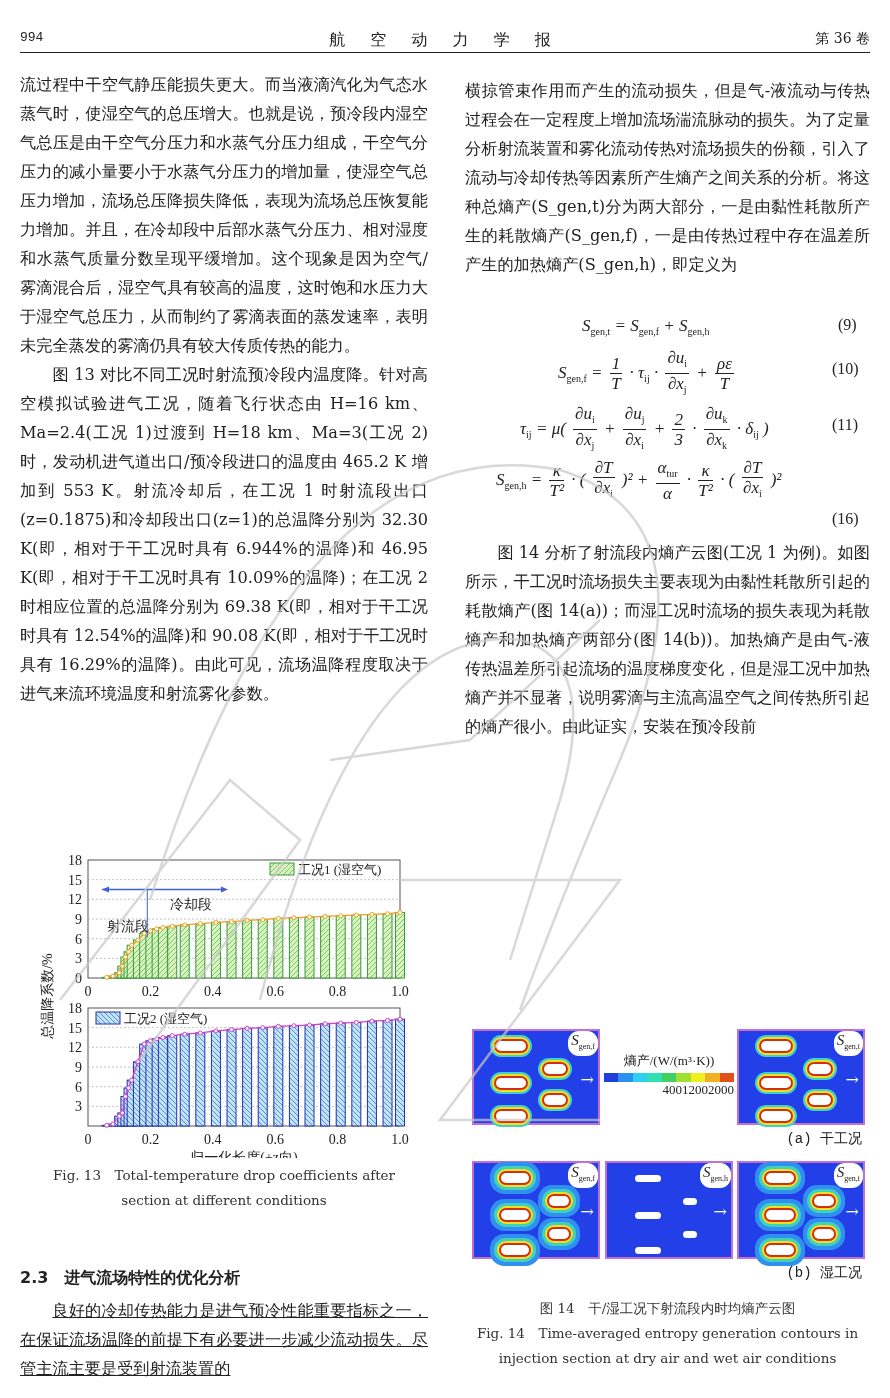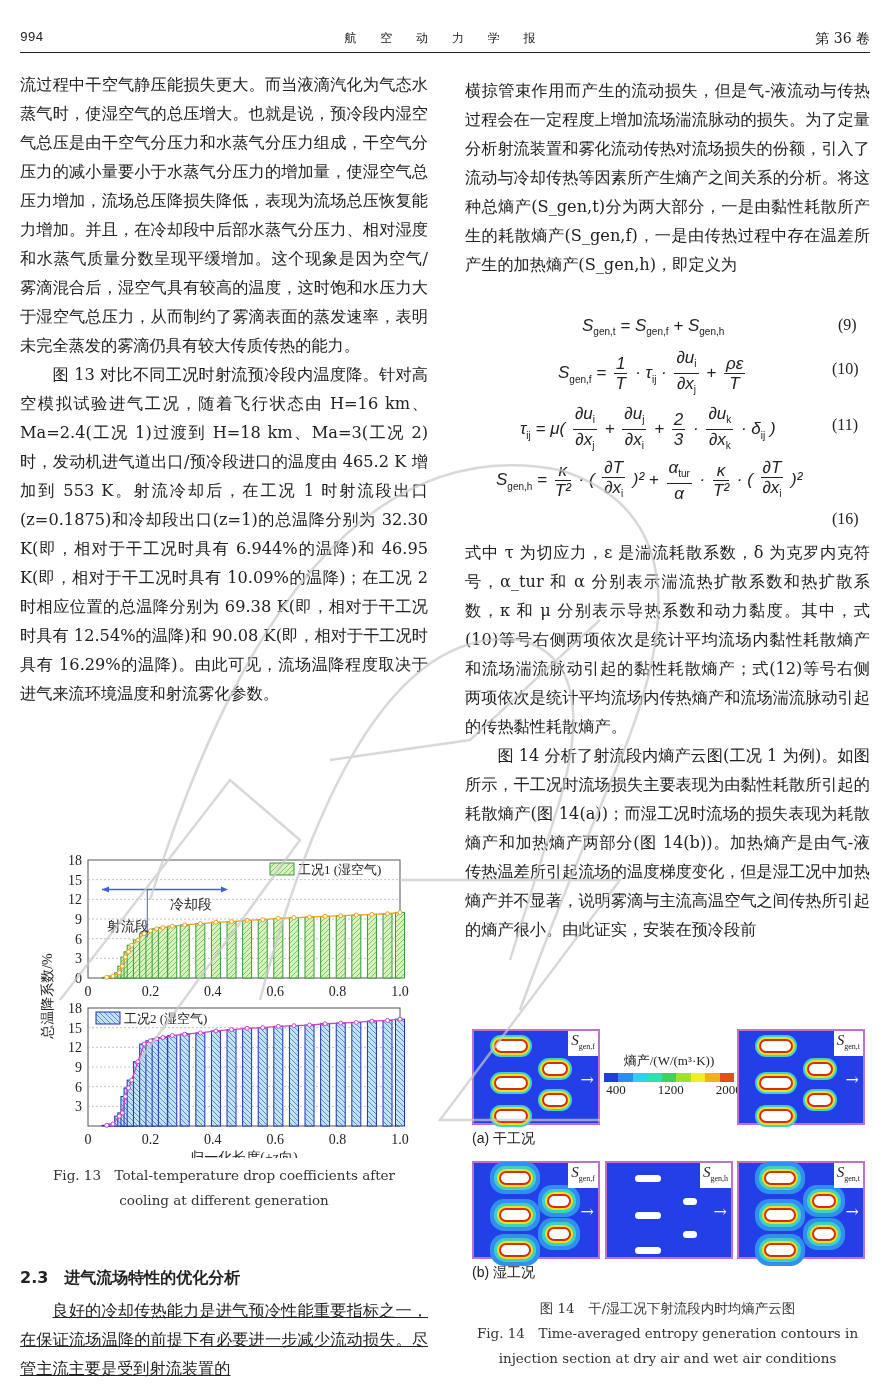--- a/index.html
+++ b/index.html
@@ -1,41 +1,41 @@
 <!DOCTYPE html>
 <html><head>
 <meta charset="utf-8">
 <style>
   html,body{margin:0;padding:0;background:#fff;}
   body{width:890px;height:1398px;position:relative;overflow:hidden;font-family:"DejaVu Serif","Liberation Serif",serif;color:#222;}
   .hdr{position:absolute;left:20px;right:20px;top:28px;height:24px;font-size:14px;border-bottom:1.5px solid #222;}
   .hdr .pg{position:absolute;left:0;top:2px;font-family:"Liberation Mono",monospace;font-size:13px;}
-  .hdr .jn{position:absolute;left:0;right:0;text-align:center;top:2px;letter-spacing:10px;font-size:12px;}
+  .hdr .jn{position:absolute;left:0;right:0;text-align:center;top:2px;letter-spacing:10px;font-size:16px;}
   .hdr .vol{position:absolute;right:0;top:2px;font-size:14px;}
   .col{position:absolute;font-size:16.2px;line-height:29px;text-align:justify;}
   .col p{margin:0;}
   .indent{text-indent:2em;}
   .left{left:20px;width:408px;}
   .right{left:465px;width:405px;}
-  .eq{position:absolute;font-family:Liberation Sans, sans-serif;font-size:17px;font-style:italic;}
+  .eq{position:absolute;font-family:Liberation Serif, serif;font-size:17px;font-style:italic;}
   .eqn{position:absolute;font-family:"Liberation Serif",serif;font-size:16px;}
   .frac{display:inline-block;vertical-align:middle;text-align:center;margin:0 3px;}
   .frac span{display:block;line-height:19px;}
   .frac .num{border-bottom:1px solid #222;padding:0 2px;}
   sub{font-size:10px;font-style:normal;}
   .cap{position:absolute;text-align:center;font-size:13.5px;line-height:25px;color:#333;}
   .sec{position:absolute;left:20px;top:1268px;font-size:16px;font-weight:bold;font-family:"DejaVu Sans","Liberation Sans",sans-serif;}
   .contour{position:absolute;background:#2340e8;border:2px solid #c070d0;}
-  .contour .lbl{position:absolute;right:0;top:0;background:#fff;font-family:"Liberation Serif",serif;font-style:italic;font-size:15px;padding:0 3px;line-height:18px;}
+  .contour .lbl{position:absolute;right:0;top:0;background:#fff;font-family:"Liberation Serif",serif;font-style:italic;font-size:15px;padding:0 3px;line-height:18px;border-radius:11px;}
   .contour .lbl sub{font-style:normal;font-size:8px;}
   .blob{position:absolute;height:10px;border-radius:6px;background:#fff;box-shadow:0 0 0 2px #d03010,0 0 0 4px #f0e020,0 0 0 6px #40d0d0;}
   .blob.wet{box-shadow:0 0 0 2px #d03010,0 0 0 4px #f0e020,0 0 0 7px #40d0c0,0 0 0 11px #3090f0;}
   .blob.h{box-shadow:none;}
   .arrow{position:absolute;color:#fff;font-size:16px;}
-  .subcap{position:absolute;text-align:left;font-family:Liberation Sans, sans-serif;font-size:14px;}
+  .subcap{position:absolute;text-align:right;font-family:Liberation Mono, monospace;font-size:14px;}
   .wm{position:absolute;left:0;top:0;width:890px;height:1398px;pointer-events:none;}
 </style>
 </head>
 <body>
 
 <div class="hdr">
   <span class="pg">994</span>
   <span class="jn">航 空 动 力 学 报</span>
   <span class="vol">第 36 卷</span>
 </div>
@@ -216,21 +216,21 @@
     <circle cx="347.52" cy="172.45555555555555" r="2" fill="#fff" stroke="#d040d0" stroke-width="1"></circle>
     <circle cx="360" cy="171.14444444444445" r="2" fill="#fff" stroke="#d040d0" stroke-width="1"></circle>
     <rect x="56" y="164" width="24" height="12" fill="url(#hatch2)" stroke="#2030b0"></rect>
     <text x="84" y="175" font-size="13" text-anchor="start" font-family="Liberation Serif, serif" fill="#222">工况2 (湿空气)</text>
     <text x="204" y="314" font-size="14" text-anchor="middle" font-family="Liberation Serif, serif" fill="#222">归一化长度(+z向)</text>
     <text x="12" y="148" font-size="14" text-anchor="middle" font-family="Liberation Serif, serif" fill="#222" transform="rotate(-90 12 148)">总温降系数/%</text>
   </svg>
 
 <div class="cap" style="left:20px;width:408px;top:1163px;">
   <div>Fig. 13　Total-temperature drop coefficients after</div>
-  <div>cooling at different generation</div>
+  <div>section at different conditions</div>
 </div>
 
 <div class="sec">2.3　进气流场特性的优化分析</div>
 
 <div class="col left" style="top:1296px;text-decoration:underline;">
   <p class="indent">良好的冷却传热能力是进气预冷性能重要指标之一，在保证流场温降的前提下有必要进一步减少流动损失。尽管主流主要是受到射流装置的</p>
 </div>
 
 <div class="col right" style="top:76px;">
   <p>横掠管束作用而产生的流动损失，但是气-液流动与传热过程会在一定程度上增加流场湍流脉动的损失。为了定量分析射流装置和雾化流动传热对流场损失的份额，引入了流动与冷却传热等因素所产生熵产之间关系的分析。将这种总熵产(S_gen,t)分为两大部分，一是由黏性耗散所产生的耗散熵产(S_gen,f)，一是由传热过程中存在温差所产生的加热熵产(S_gen,h)，即定义为</p>
@@ -242,21 +242,20 @@
 <div class="eq" style="left:558px;top:348px;">S<sub>gen,f</sub> = <span class="frac"><span class="num">1</span><span>T</span></span> · τ<sub>ij</sub> · <span class="frac"><span class="num">∂u<sub>i</sub></span><span>∂x<sub>j</sub></span></span> + <span class="frac"><span class="num">ρε</span><span>T</span></span></div>
 <div class="eqn" style="left:832px;top:360px;">(10)</div>
 
 <div class="eq" style="left:520px;top:404px;">τ<sub>ij</sub> = μ( <span class="frac"><span class="num">∂u<sub>i</sub></span><span>∂x<sub>j</sub></span></span> + <span class="frac"><span class="num">∂u<sub>j</sub></span><span>∂x<sub>i</sub></span></span> + <span class="frac"><span class="num">2</span><span>3</span></span> · <span class="frac"><span class="num">∂u<sub>k</sub></span><span>∂x<sub>k</sub></span></span> · δ<sub>ij</sub> )</div>
 <div class="eqn" style="left:832px;top:416px;">(11)</div>
 
 <div class="eq" style="left:496px;top:458px;">S<sub>gen,h</sub> = <span class="frac"><span class="num">κ</span><span>T²</span></span> · ( <span class="frac"><span class="num">∂T</span><span>∂x<sub>i</sub></span></span> )² + <span class="frac"><span class="num">α<sub>tur</sub></span><span>α</span></span> · <span class="frac"><span class="num">κ</span><span>T²</span></span> · ( <span class="frac"><span class="num">∂T</span><span>∂x<sub>i</sub></span></span> )²</div>
 <div class="eqn" style="left:832px;top:510px;">(16)</div>
 
 <div class="col right" style="top:538px;">
-  <p>式中 τ 为切应力，ε 是湍流耗散系数，δ 为克罗内克符号，α_tur 和 α 分别表示湍流热扩散系数和热扩散系数，κ 和 μ 分别表示导热系数和动力黏度。其中，式(10)等号右侧两项依次是统计平均流场内黏性耗散熵产和流场湍流脉动引起的黏性耗散熵产；式(12)等号右侧两项依次是统计平均流场内传热熵产和流场湍流脉动引起的传热黏性耗散熵产。</p>
   <p class="indent">图 14 分析了射流段内熵产云图(工况 1 为例)。如图所示，干工况时流场损失主要表现为由黏性耗散所引起的耗散熵产(图 14(a))；而湿工况时流场的损失表现为耗散熵产和加热熵产两部分(图 14(b))。加热熵产是由气-液传热温差所引起流场的温度梯度变化，但是湿工况中加热熵产并不显著，说明雾滴与主流高温空气之间传热所引起的熵产很小。由此证实，安装在预冷段前</p>
 </div>
 
 <div>
 
   <div class="contour" style="left:472px;top:1029px;width:124px;height:92px;">
     <div class="blob" style="left:22px;top:10px;width:30px;"></div>
     <div class="blob" style="left:70px;top:33px;width:22px;"></div>
     <div class="blob" style="left:22px;top:47px;width:30px;"></div>
     <div class="blob" style="left:70px;top:64px;width:22px;"></div>
@@ -271,21 +270,21 @@
         <div style="flex: 1 1 0%; background: rgb(31, 63, 216);"></div>
         <div style="flex: 1 1 0%; background: rgb(42, 143, 240);"></div>
         <div style="flex: 1 1 0%; background: rgb(48, 208, 240);"></div>
         <div style="flex: 1 1 0%; background: rgb(48, 224, 176);"></div>
         <div style="flex: 1 1 0%; background: rgb(64, 208, 96);"></div>
         <div style="flex: 1 1 0%; background: rgb(160, 224, 48);"></div>
         <div style="flex: 1 1 0%; background: rgb(240, 240, 32);"></div>
         <div style="flex: 1 1 0%; background: rgb(240, 176, 32);"></div>
         <div style="flex: 1 1 0%; background: rgb(224, 80, 24);"></div>
       </div>
-    <div style="display:flex;justify-content:center;font-family:'Liberation Serif',serif;font-size:13px;padding-left:10px;gap:32px;">
+    <div style="display:flex;justify-content:flex-end;font-family:'Liberation Serif',serif;font-size:13px;padding-left:10px;">
       <span>400</span>
       <span>1200</span>
       <span>2000</span>
     </div>
   </div>
 
   <div class="contour" style="left:737px;top:1029px;width:124px;height:92px;">
     <div class="blob" style="left:22px;top:10px;width:30px;"></div>
     <div class="blob" style="left:70px;top:33px;width:22px;"></div>
     <div class="blob" style="left:22px;top:47px;width:30px;"></div>

